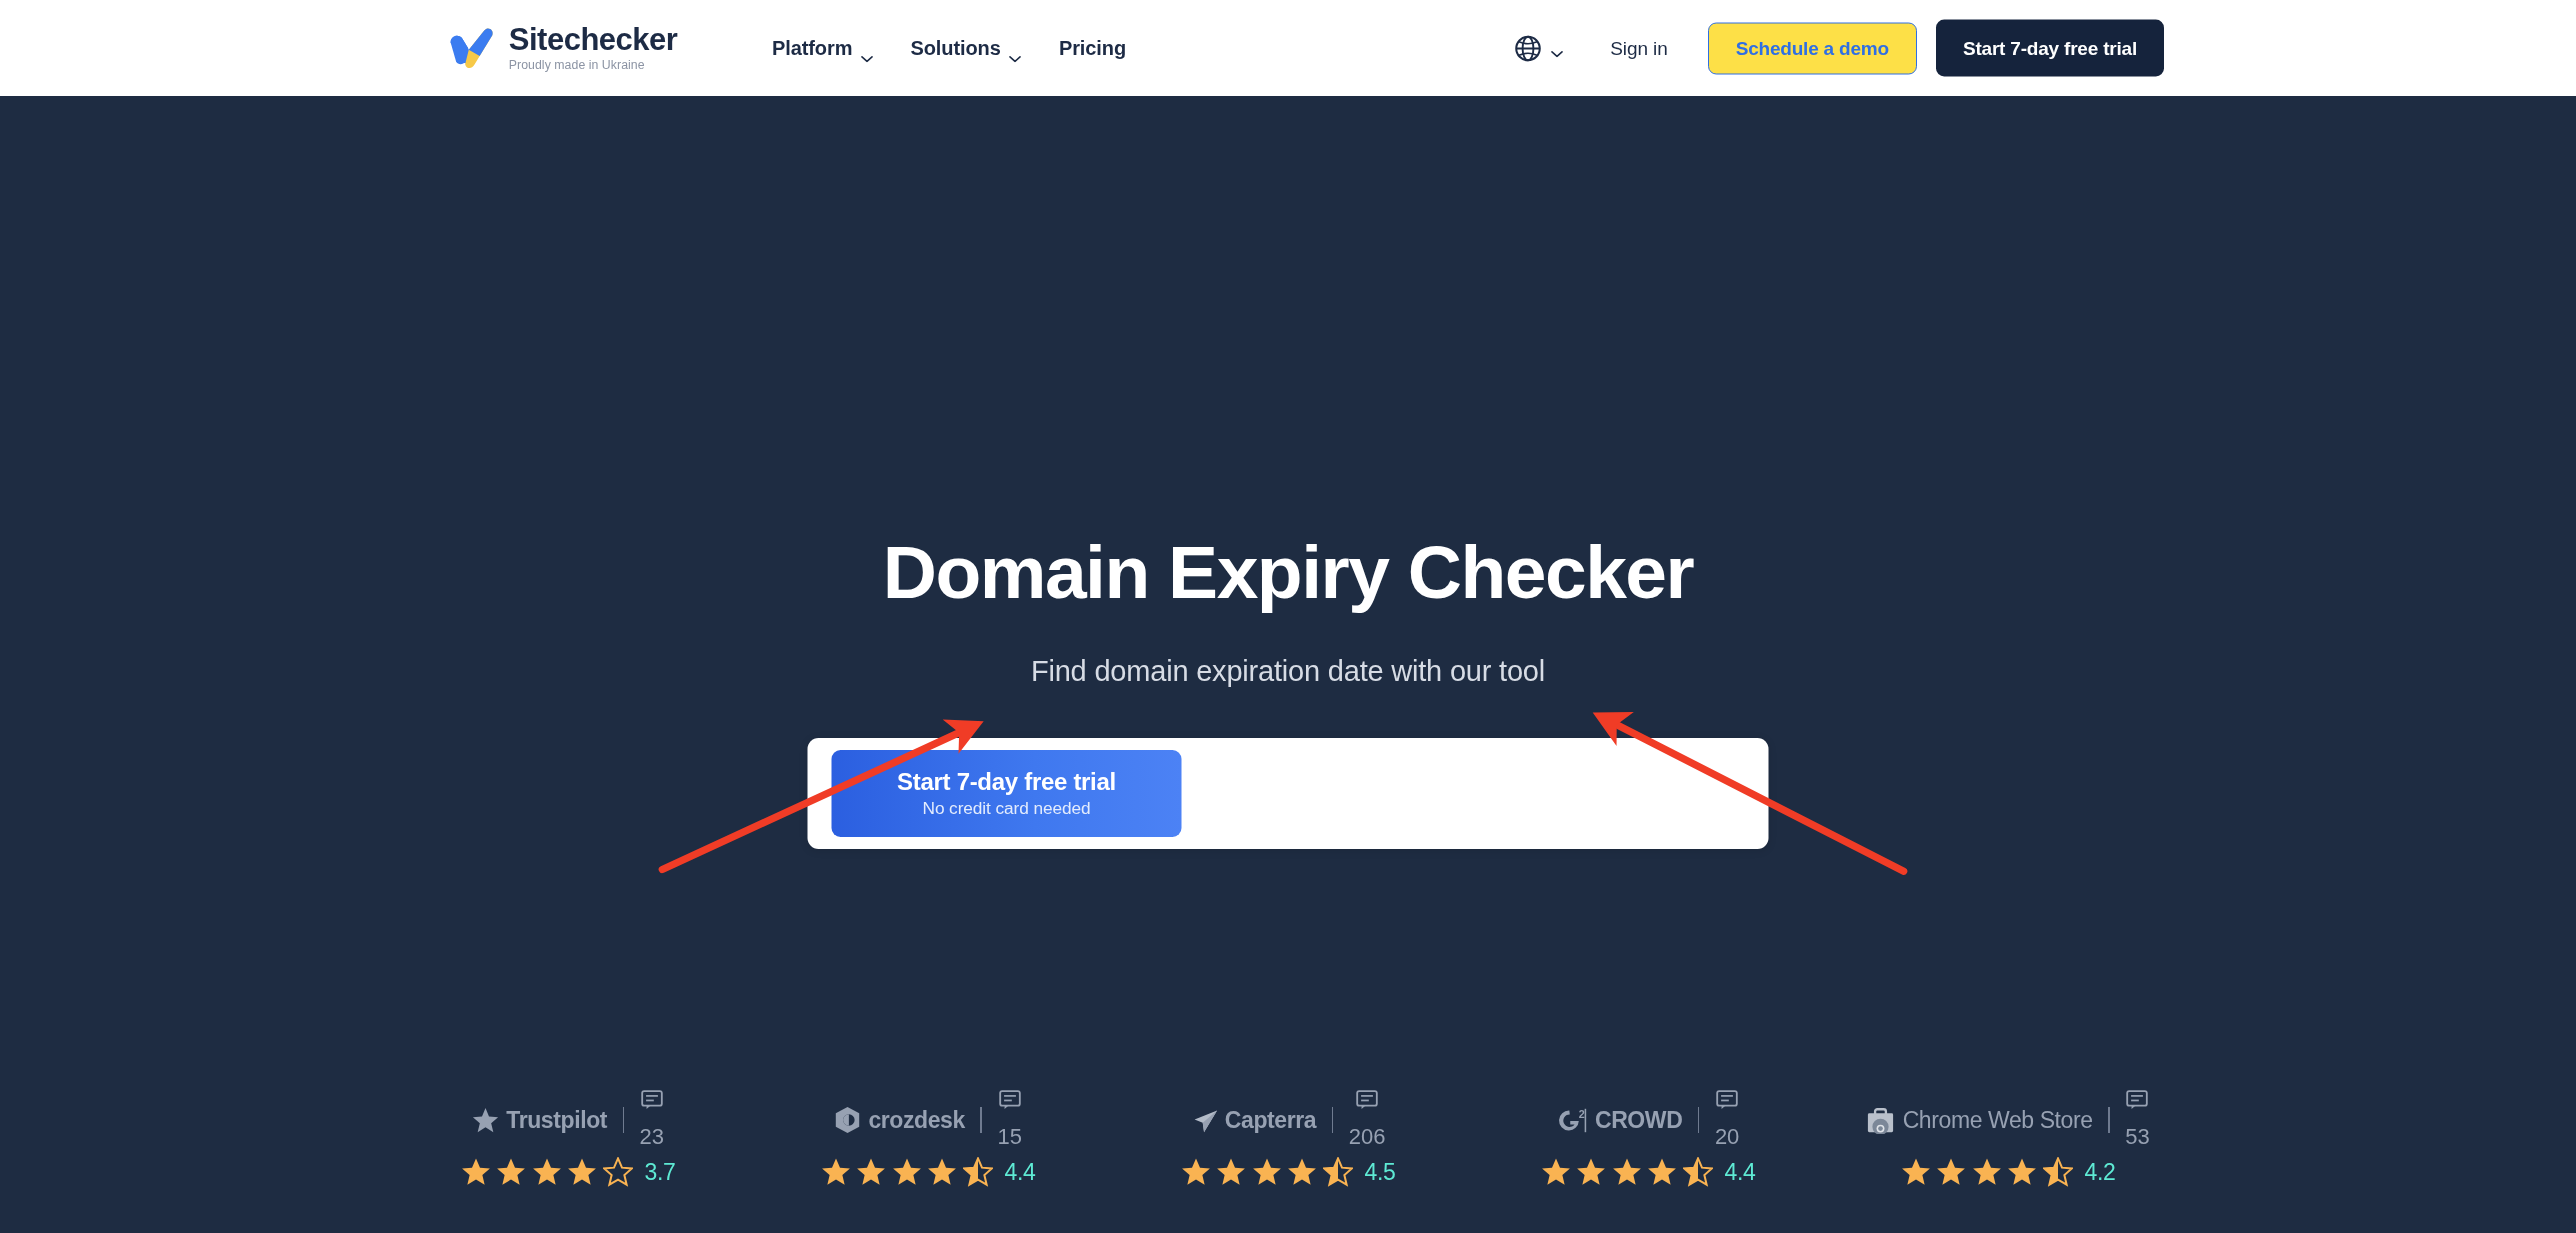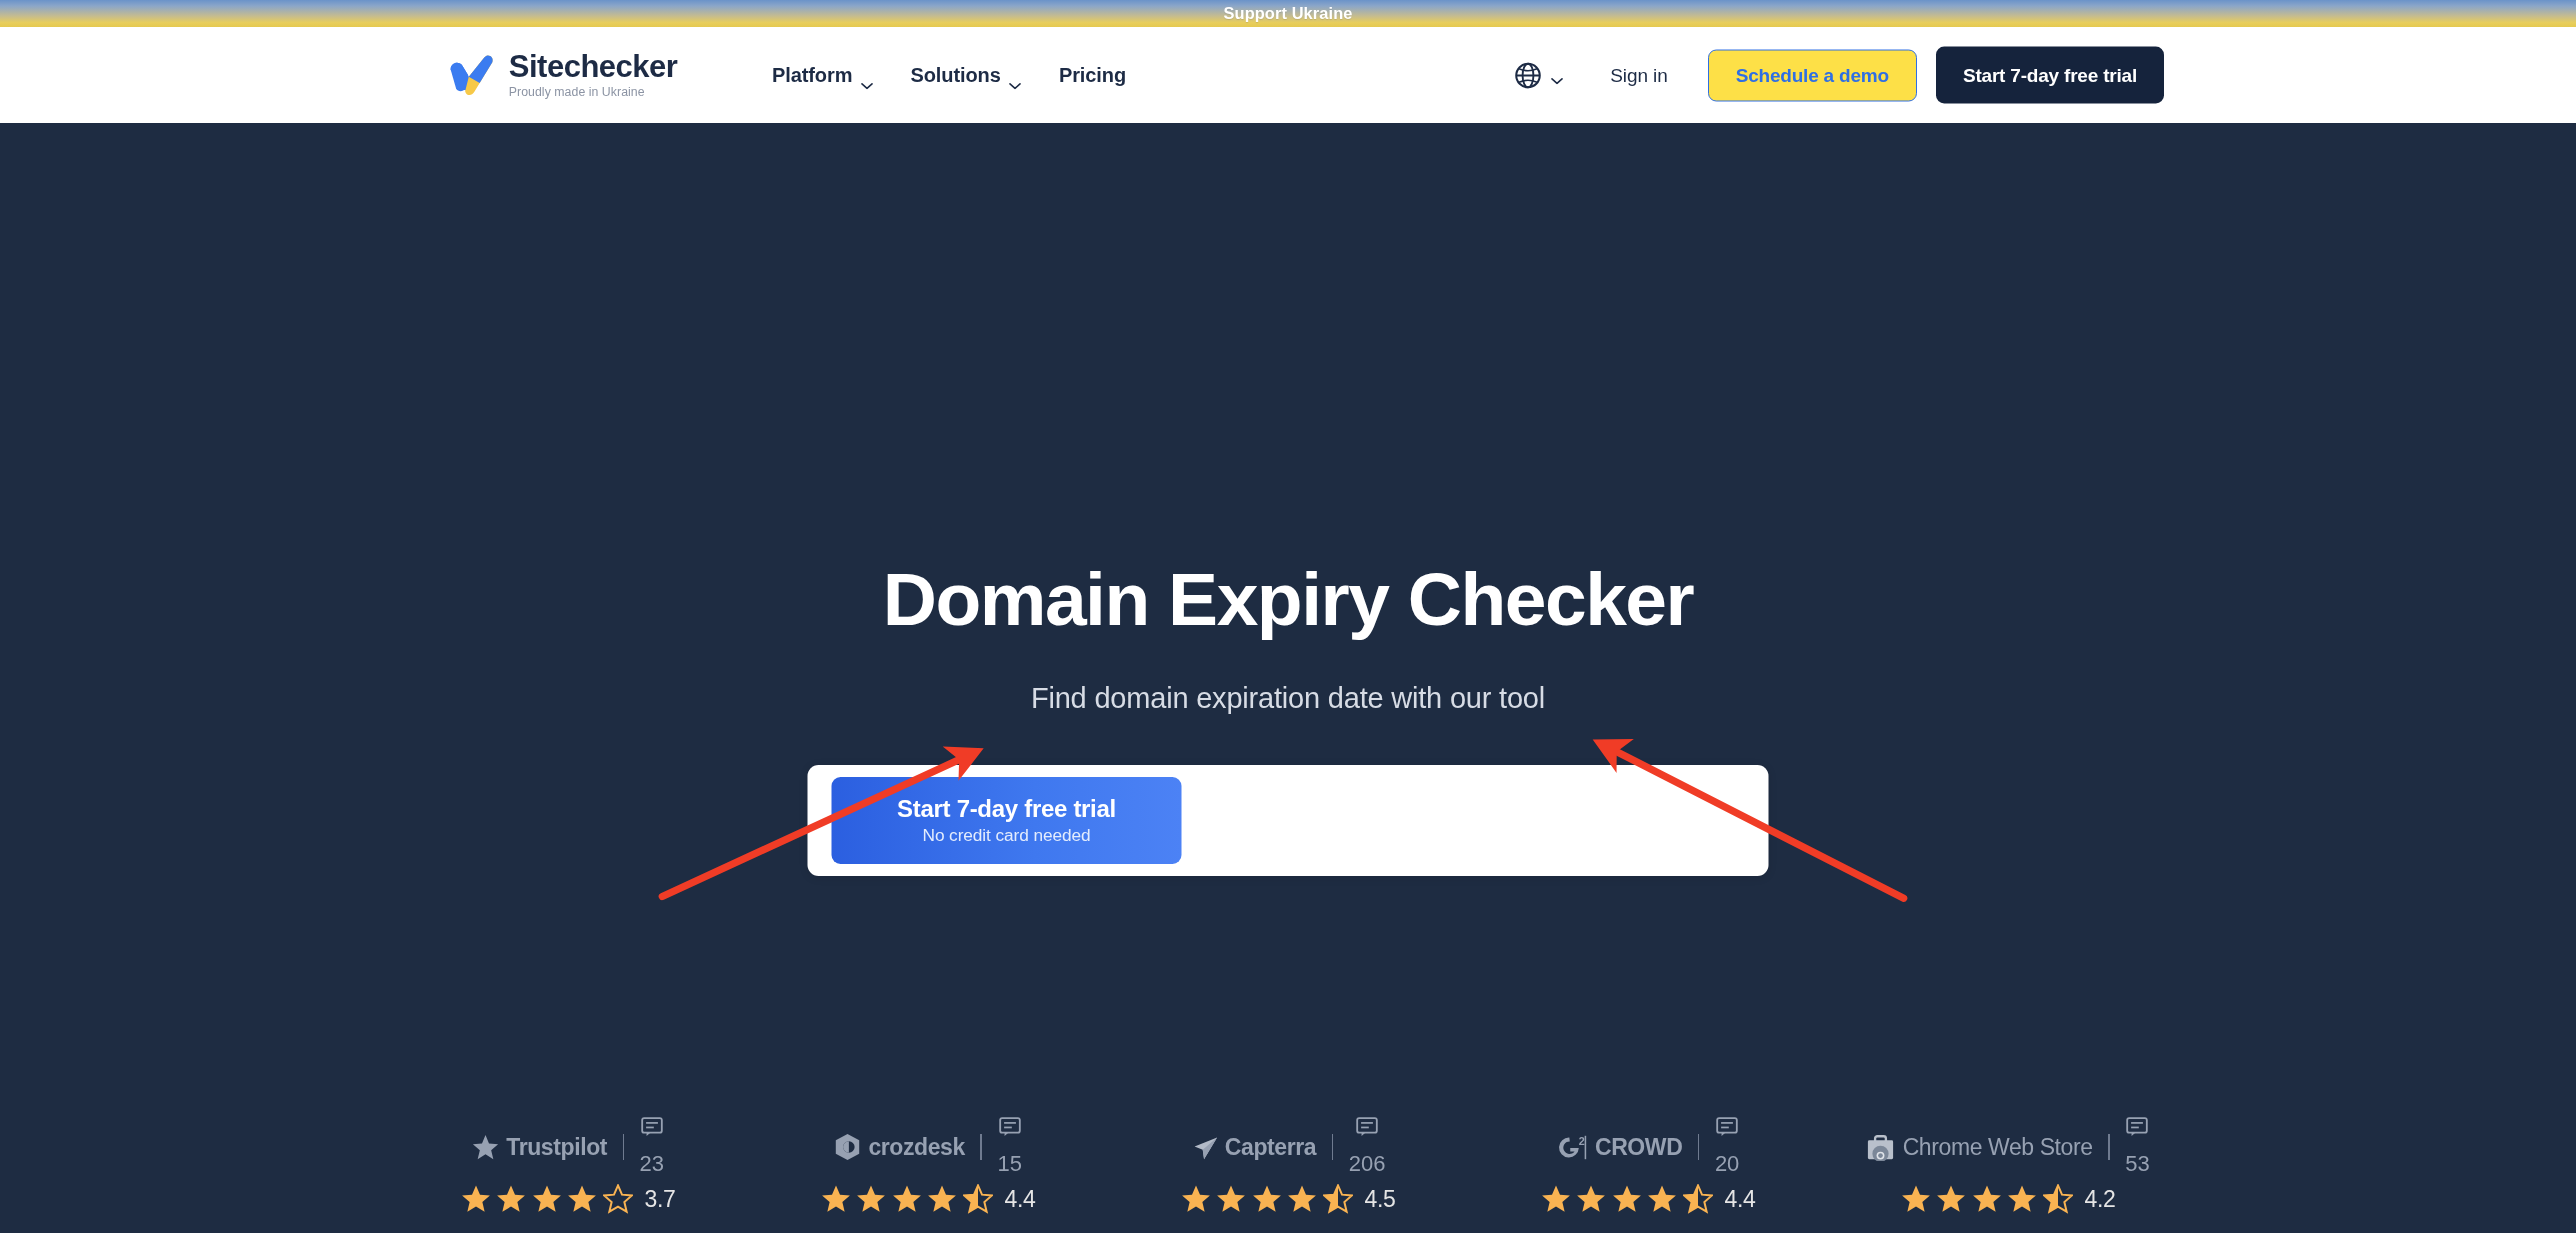--- a/index.html
+++ b/index.html
@@ -306,33 +306,30 @@
   }
   .stars-row {
     display: flex;
     align-items: center;
     gap: 5.5px;
     margin-top: 18px;
   }
   .star { width: 30px; height: 30px; display: block; flex: 0 0 auto; }
   .score {
     margin-left: 6.4px;
-    color: #e5e5e5;
+    color: #5eead4;
     font-size: 23px;
     letter-spacing: -0.3px;
   }
 </style>
 </head>
 <body>
 
 <div class="page">
 
-  <div class="ukraine-banner">
-    <span class="label">Support Ukraine</span>
-  </div>
 
   <div class="header">
 
     <div class="logo-wrap">
       <span class="logo-mark">
         <svg viewBox="0 0 54 50" width="49" height="46" aria-hidden="true">
           <path d="M4 19 C4 12, 13 9, 17 15 L23 25 L25 29 L20 40 C18 44, 12 44, 10 40 Z" fill="#3b7cf0"></path>
           <path d="M17 15 C13 9, 4 12, 4 19 L16 39 C18 43, 23 43, 25 39 L23 25 Z" fill="#3b7cf0"></path>
           <path d="M24 27 L41 6 C45 1, 52 5, 50 11 L30 44 C27 49, 21 48, 20 43 Z" fill="#f7c948"></path>
           <path d="M41 6 C45 1, 52 5, 50 11 L36 34 L24 27 Z" fill="#3b7cf0"></path>

